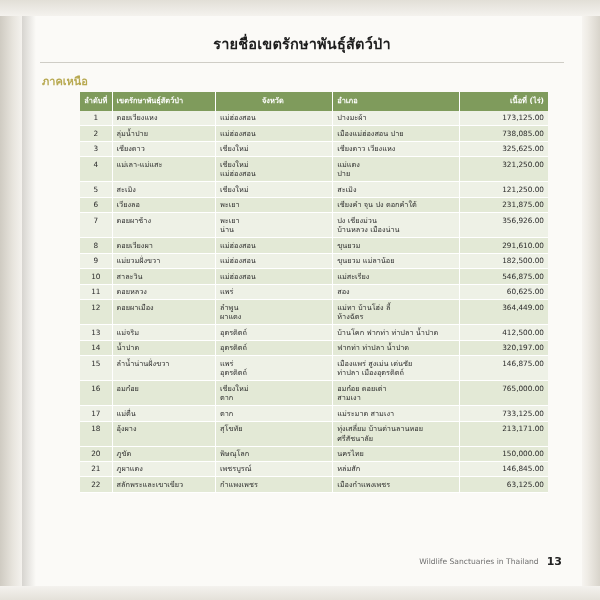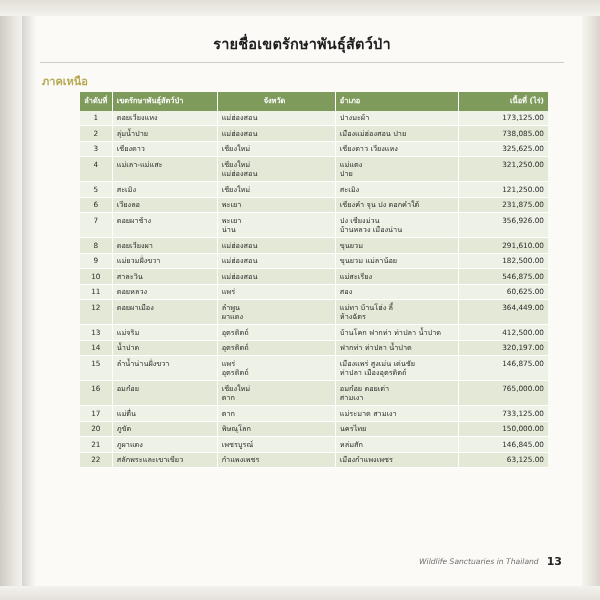--- a/index.html
+++ b/index.html
@@ -116,21 +116,20 @@
     position: absolute;
     right: 20px;
     bottom: 18px;
     display: flex;
     align-items: center;
     gap: 8px;
   }
   .footer-text {
     font-size: 7.6px;
     color: #6f6f6f;
-    font-style: italic;
   }
   .footer-page {
     font-size: 11px;
     font-weight: bold;
     color: #222;
   }
   .binding-shadow {
     position: absolute;
     left: 22px; top: 16px;
     width: 14px; height: 570px;
@@ -353,20 +352,31 @@
             <td class="c-name">แม่ตื่น</td>
             <td class="c-prov">
               <span class="cellline">ตาก</span>
             </td>
             <td class="c-dist">
               <span class="cellline">แม่ระมาด สามเงา</span>
             </td>
             <td class="c-area">733,125.00</td>
           </tr>
           <tr class="even">
+            <td class="c-no">18</td>
+            <td class="c-name">อุ้งผาง</td>
+            <td class="c-prov">
+              <span class="cellline">สุโขทัย</span>
+            </td>
+            <td class="c-dist">
+              <span class="cellline">ทุ่งเสลี่ยม บ้านด่านลานหอย ศรีสัชนาลัย</span>
+            </td>
+            <td class="c-area">213,171.00</td>
+          </tr>
+          <tr class="even">
             <td class="c-no">20</td>
             <td class="c-name">ภูขัด</td>
             <td class="c-prov">
               <span class="cellline">พิษณุโลก</span>
             </td>
             <td class="c-dist">
               <span class="cellline">นครไทย</span>
             </td>
             <td class="c-area">150,000.00</td>
           </tr>

